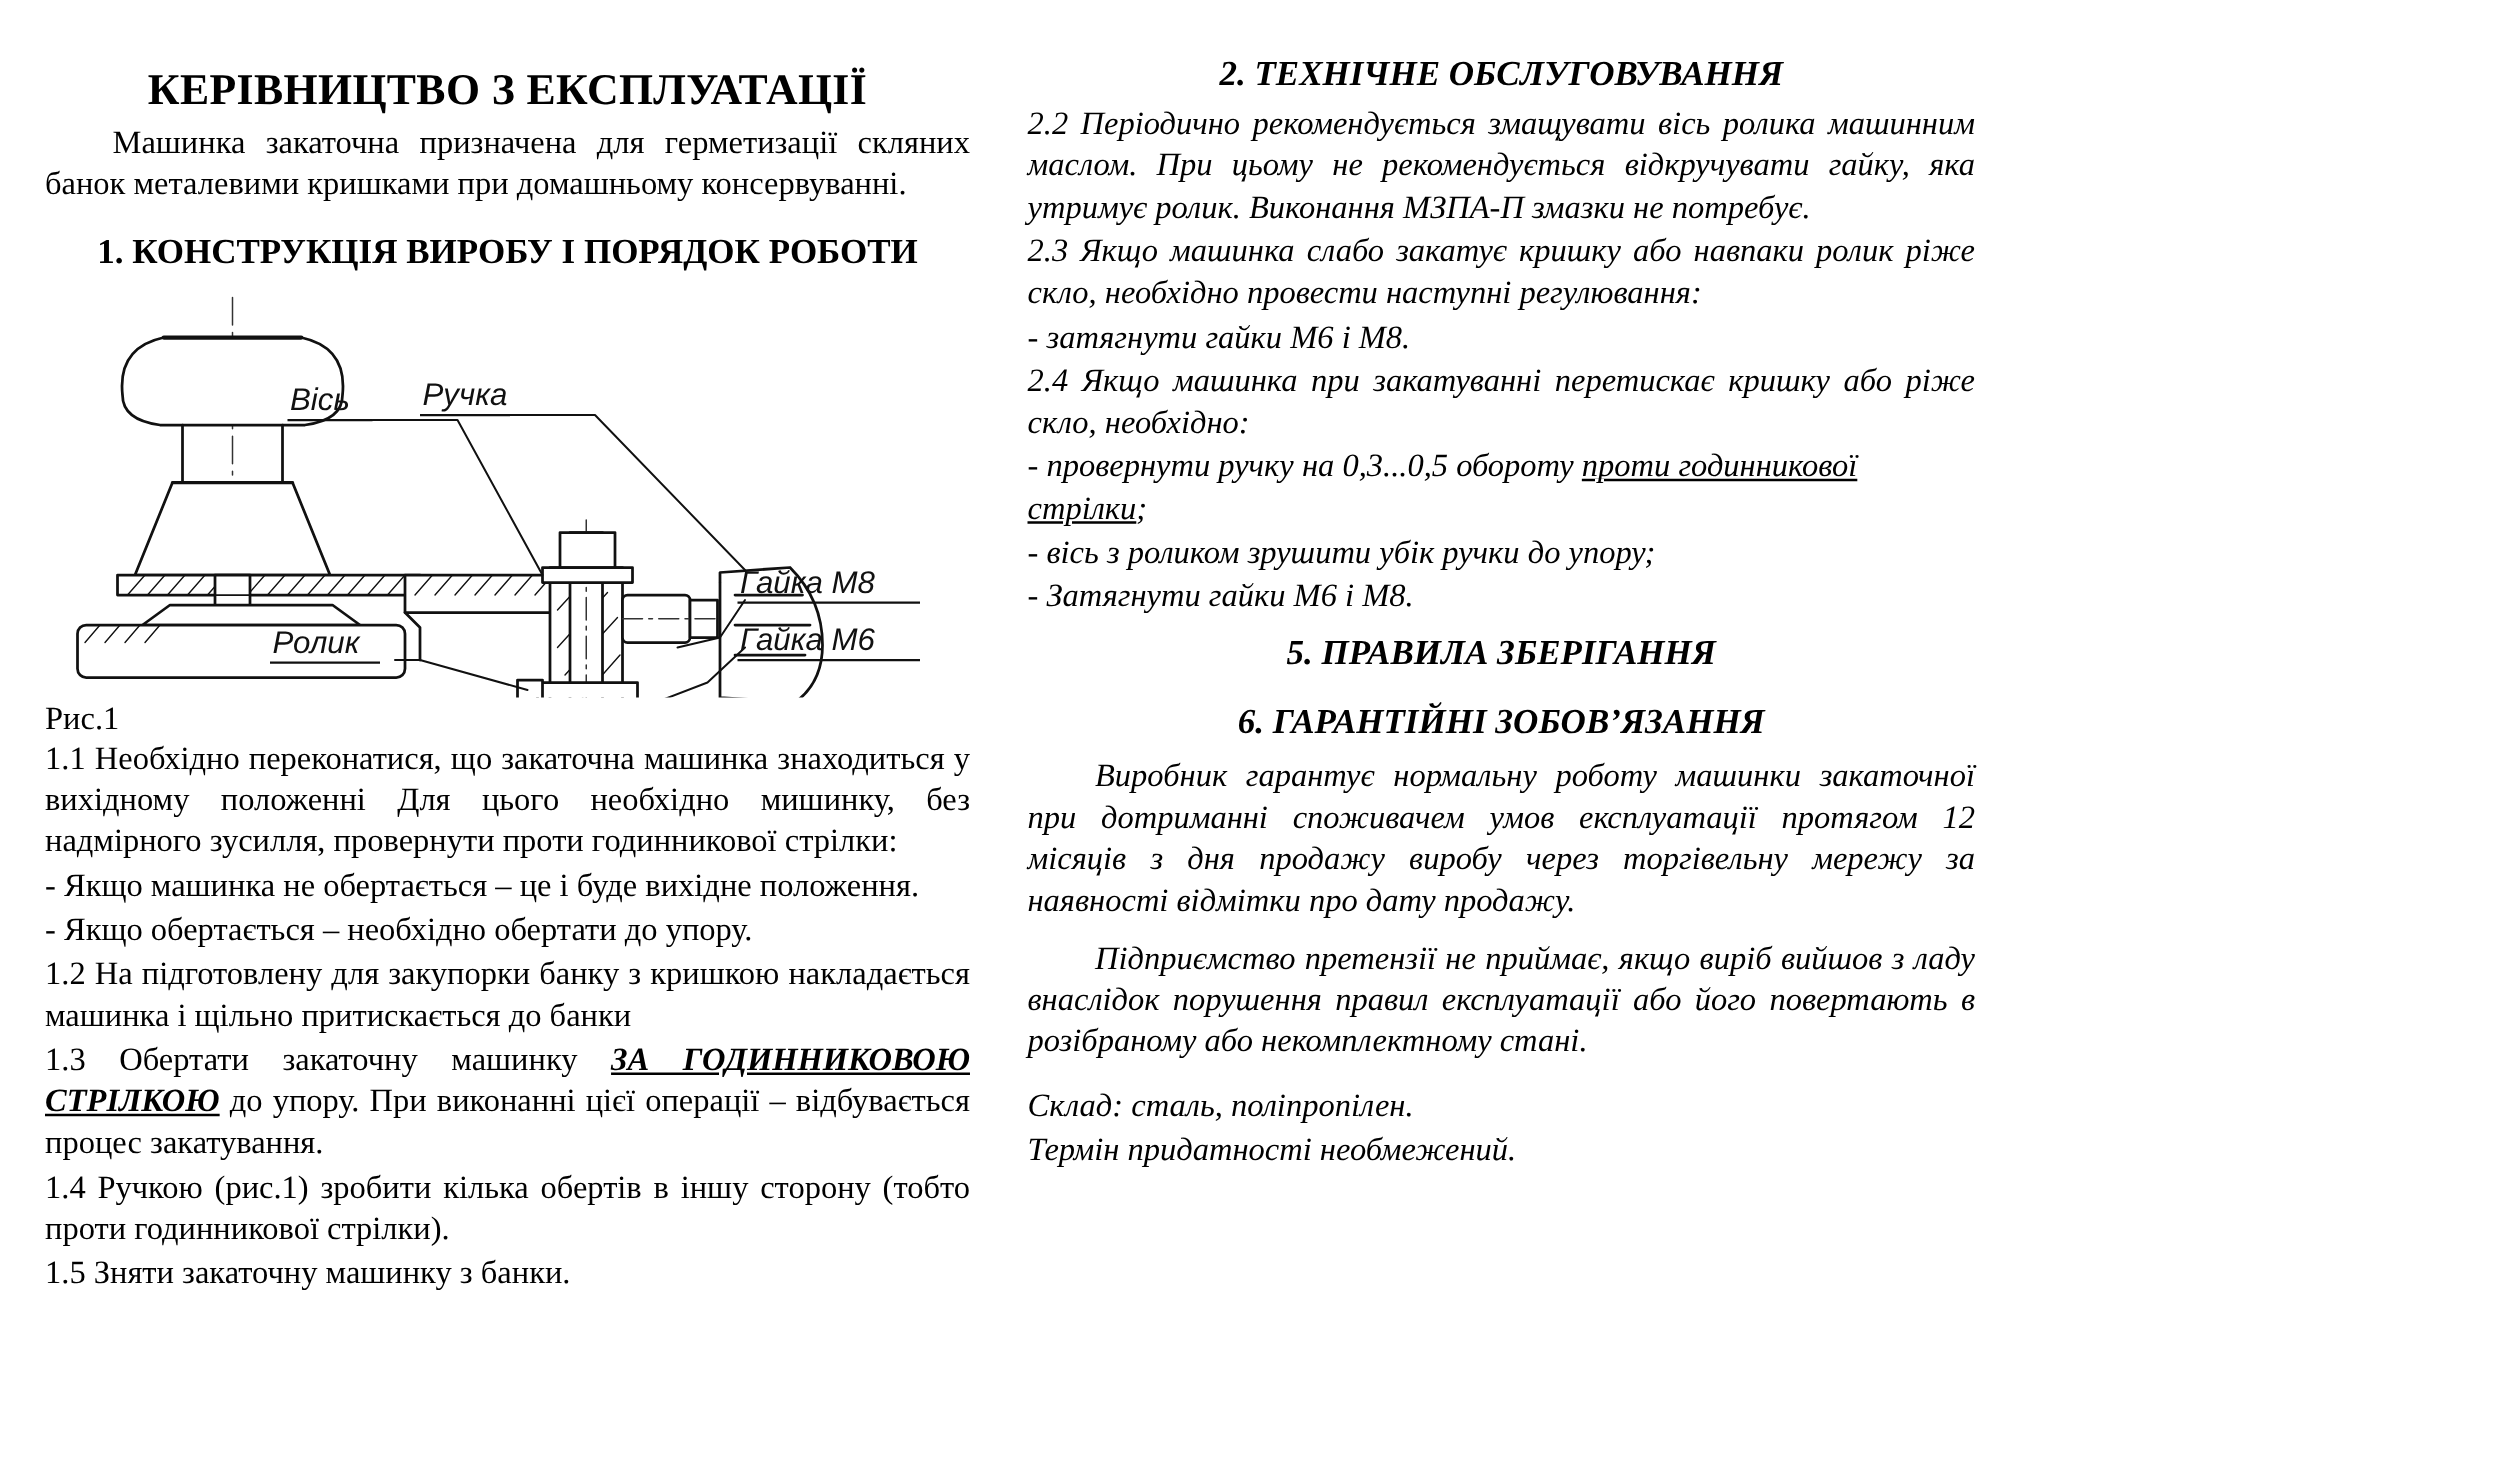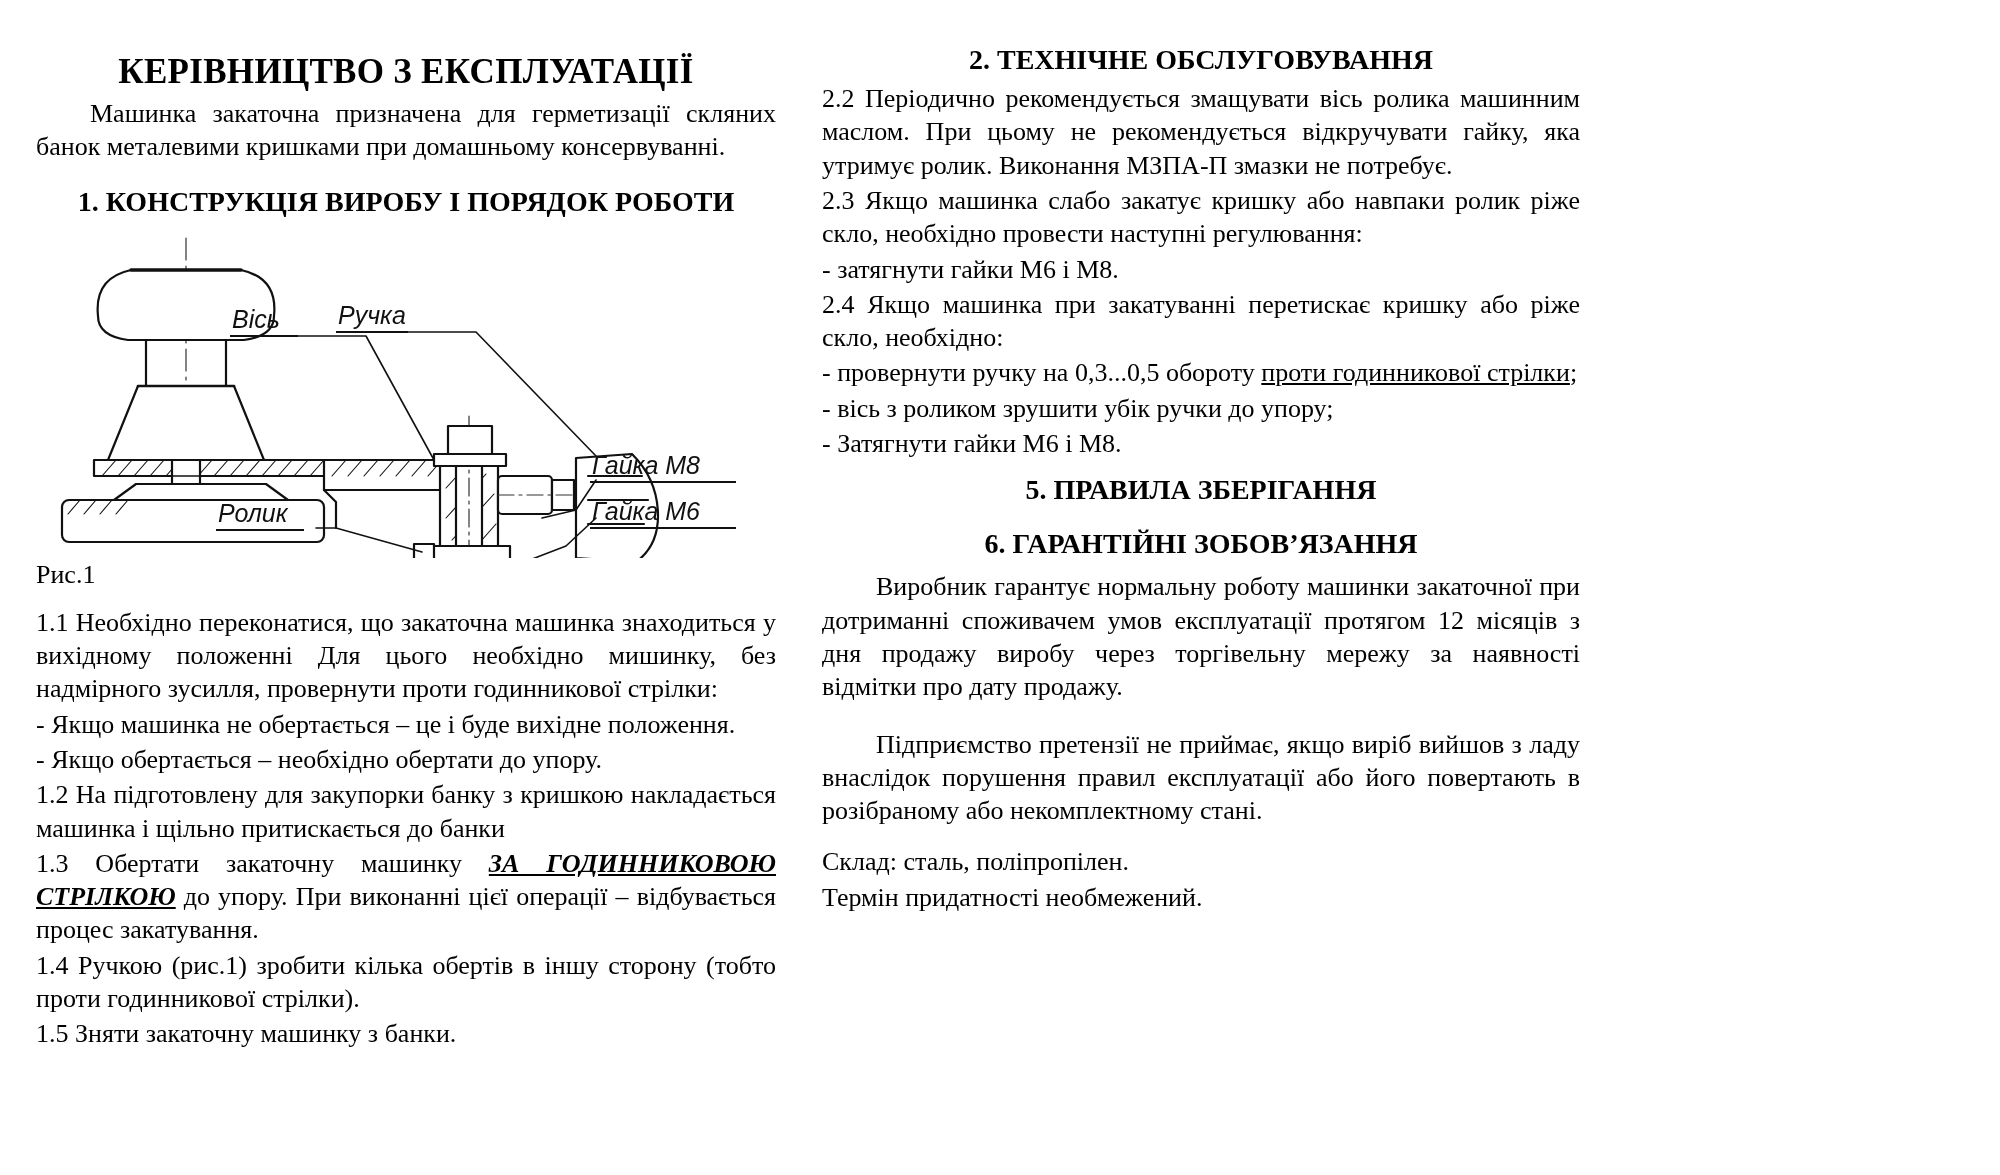--- a/index.html
+++ b/index.html
@@ -21,21 +21,21 @@
     background: #ffffff;
     box-sizing: border-box;
     padding: 40px 36px 20px 36px;
     display: flex;
     gap: 46px;
   }
   .col {
     position: relative;
   }
   .col-left  { width: 760px; }
-  .col-right { width: 1100px; }
+  .col-right { width: 1100px; font-style: italic; }
 
   h1.doc-title {
     font-size: 35px;
     font-weight: bold;
     text-align: center;
     margin: 12px 0 6px 0;
     letter-spacing: 0.3px;
     line-height: 1.12;
   }
   h2.section-head {
@@ -66,21 +66,21 @@
   
   .figure-wrap {
     position: relative;
     width: 740px;
     height: 330px;
     margin: 6px 0 2px 0;
   }
   .figure-wrap svg { display: block; }
   .fig-caption {
     font-size: 26px;
-    margin: 2px 0 16px 0;
+    margin: 2px 0 0 0;
   }
 </style>
 </head>
 <body>
 
 <div class="page">
 
   <div class="col col-left">
 
     <h1 class="doc-title">КЕРІВНИЦТВО З ЕКСПЛУАТАЦІЇ</h1>
@@ -221,19 +221,19 @@
 
     <p class="body">2.4 Якщо машинка при закатуванні перетискає кришку або ріже скло, необхідно:</p>
     <p class="body noj"><span>- провернути ручку на 0,3...0,5 обороту </span><span class="u">проти годинникової стрілки</span><span>;</span></p>
     <p class="body noj">- вісь з роликом зрушити убік ручки до упору;</p>
     <p class="body noj">-  Затягнути гайки М6 і М8.</p>
 
     <h2 class="section-head tight">5. ПРАВИЛА ЗБЕРІГАННЯ</h2>
 
     <h2 class="section-head">6. ГАРАНТІЙНІ ЗОБОВ’ЯЗАННЯ</h2>
     <p class="body indent">Виробник гарантує нормальну роботу машинки закаточної при дотриманні споживачем умов експлуатації протягом 12 місяців з дня продажу виробу через торгівельну мережу за наявності відмітки про дату продажу.</p>
-    <p class="body indent" style="margin-top:24px">Підприємство претензії не приймає, якщо виріб вийшов з ладу внаслідок порушення правил експлуатації або його повертають в розібраному або некомплектному стані.</p>
+    <p class="body indent" style="margin-top:13px">Підприємство претензії не приймає, якщо виріб вийшов з ладу внаслідок порушення правил експлуатації або його повертають в розібраному або некомплектному стані.</p>
 
     <p class="body noj" style="margin-top:18px">Склад: сталь, поліпропілен.</p>
     <p class="body noj">Термін придатності необмежений.</p>
   </div>
 
 </div>
 
 </body></html>

